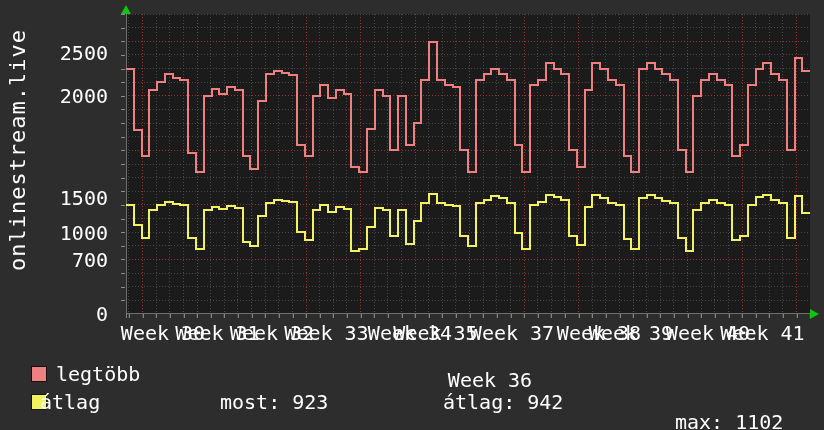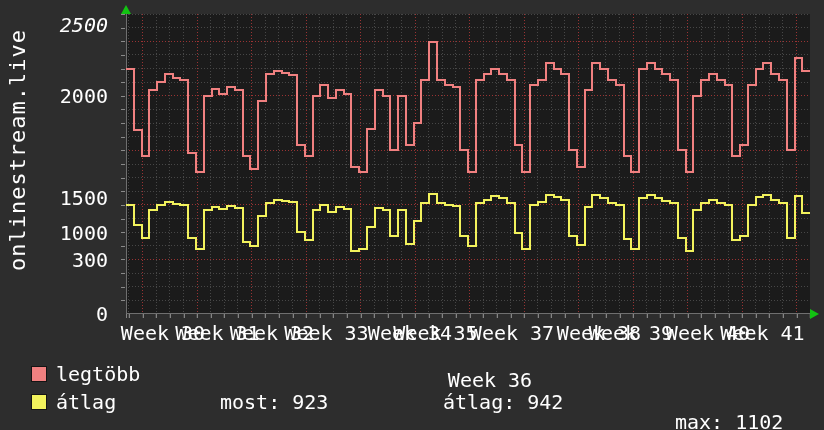--- a/index.html
+++ b/index.html
@@ -49,25 +49,25 @@
 </style>
 </head>
 <body>
 
 <div id="app">
 
   <div class="vtitle">onlinestream.live</div>
 
   <div id="yticks">
       <span class="ytick" style="top: 302px;">0</span>
-      <span class="ytick" style="top: 247.5px;">300</span>
+      <span class="ytick" style="top: 247.5px;">700</span>
       <span class="ytick" style="top: 192.9px; margin-top: 28px;">1000</span>
       <span class="ytick" style="top: 138.4px; margin-top: 48px;">1500</span>
       <span class="ytick" style="top: 83.8px;">2000</span>
-      <span class="ytick" style="top: 13px; font-style: italic;">2500</span>
+      <span class="ytick" style="top: 41px;">2500</span>
     </div>
 
   <svg id="plot" width="684" height="300">
       <line x1="2.875" y1="0" x2="2.875" y2="300" stroke="#474747" stroke-dasharray="1 2" stroke-width="1" shape-rendering="crispEdges"></line>
       <line x1="16.5" y1="0" x2="16.5" y2="300" stroke="#474747" stroke-dasharray="1 2" stroke-width="1" shape-rendering="crispEdges"></line>
       <line x1="30.125" y1="0" x2="30.125" y2="300" stroke="#474747" stroke-dasharray="1 2" stroke-width="1" shape-rendering="crispEdges"></line>
       <line x1="43.75" y1="0" x2="43.75" y2="300" stroke="#474747" stroke-dasharray="1 2" stroke-width="1" shape-rendering="crispEdges"></line>
       <line x1="57.375" y1="0" x2="57.375" y2="300" stroke="#474747" stroke-dasharray="1 2" stroke-width="1" shape-rendering="crispEdges"></line>
       <line x1="71" y1="0" x2="71" y2="300" stroke="#474747" stroke-dasharray="1 2" stroke-width="1" shape-rendering="crispEdges"></line>
       <line x1="84.625" y1="0" x2="84.625" y2="300" stroke="#474747" stroke-dasharray="1 2" stroke-width="1" shape-rendering="crispEdges"></line>
@@ -179,20 +179,20 @@
       <span class="xlab" style="left: 631px;">Week 39</span>
       <span class="xlab" style="left: 708px;">Week 40</span>
       <span class="xlab" style="left: 762.5px;">Week 41</span>
     </div>
 
   <div>
     <div class="swatch" id="sw1" style="left: 31px; top: 366px; background: rgb(240, 128, 128);"></div>
     <span class="legend-label" style="left:56px;top:362px;position:absolute;">legtöbb</span>
 
     <div class="swatch" id="sw2" style="left: 31px; top: 394px; background: rgb(242, 242, 92);"></div>
-    <span class="legend-label" style="left:56px;top:390px;position:absolute;">átlag</span>
+    <span class="legend-label" style="left:40px;top:390px;position:absolute;">átlag</span>
 
     <span class="legend-label" style="left:220px;top:390px;position:absolute;">most: 923</span>
     <span class="legend-label" style="left:443px;top:390px;position:absolute;">átlag: 942</span>
     <span class="legend-label" style="left:675px;top:390px;position:absolute;margin-top:20px;">max: 1102</span>
   </div>
 
 </div>
 
 </body></html>

